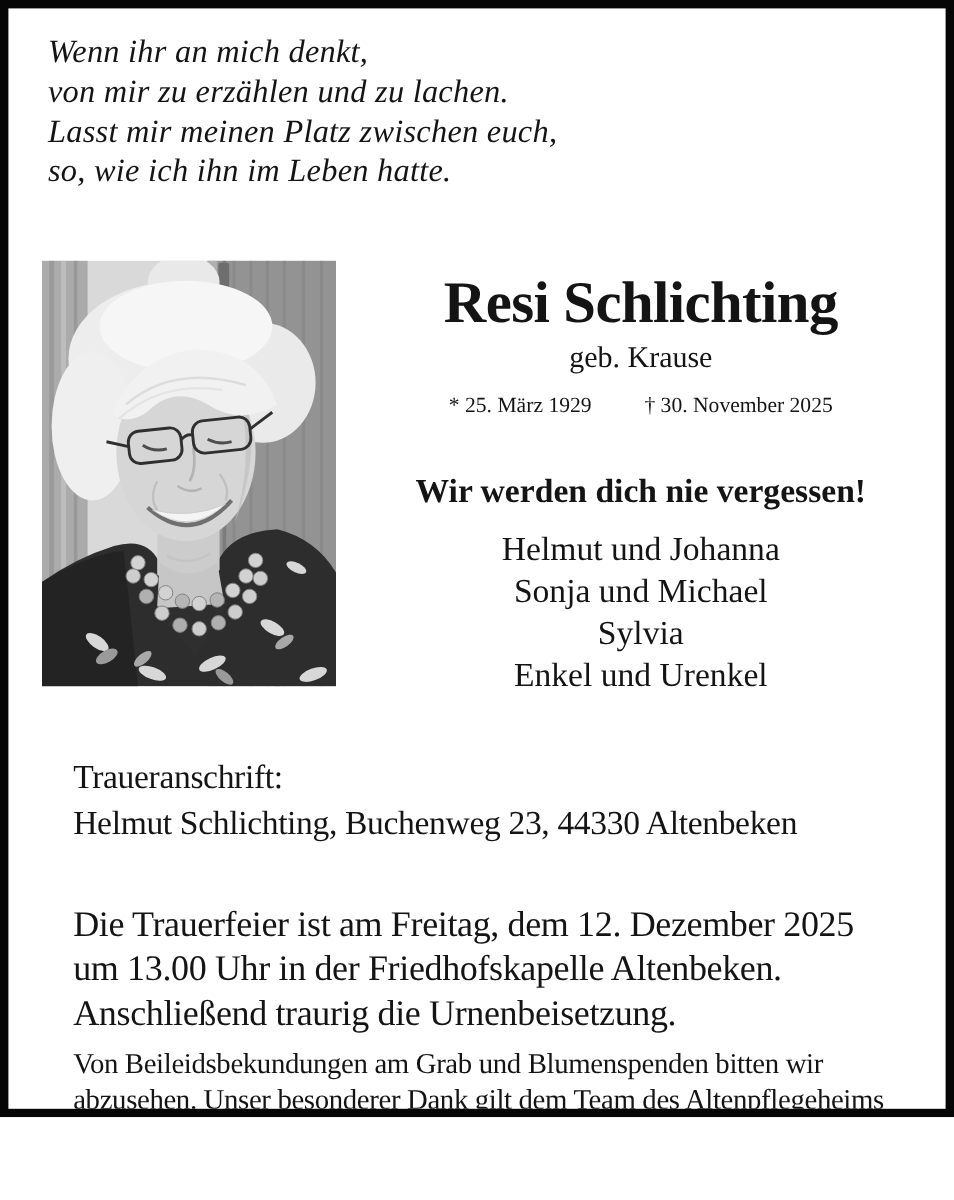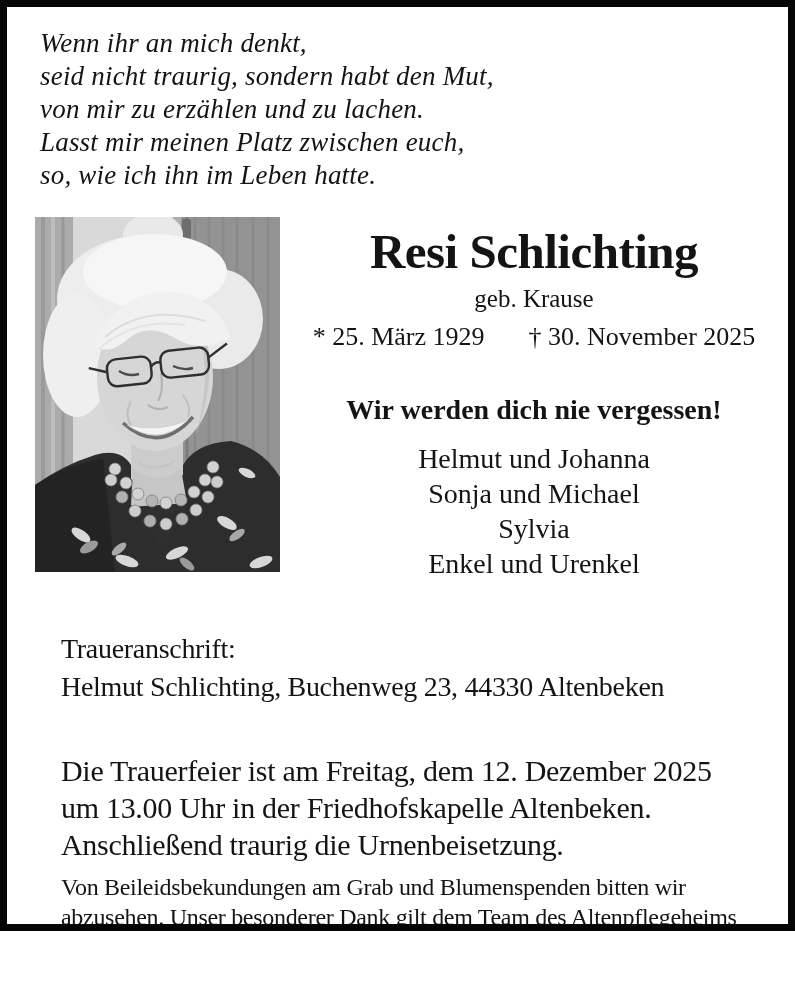--- a/index.html
+++ b/index.html
@@ -33,21 +33,21 @@
     position:absolute; left:278px; top:218px; width:498px;
     text-align:center;
   }
   .deceased-name {
     font-size:49px; font-weight:700; line-height:54px;
     letter-spacing:-0.5px;
   }
   .maiden-name { font-size:25px; line-height:30px; margin-top:5px; }
   .life-dates {
     margin-top:7px;
-    font-size:26px; line-height:32px;
+    font-size:18px; line-height:32px;
     display:flex; justify-content:center; gap:44px;
     white-space:nowrap;
   }
   .farewell {
     margin-top:41px;
     font-size:28px; font-weight:700; line-height:32px;
   }
   .mourners { margin-top:15px; font-size:28px; line-height:35px; }
   
   .block { position:absolute; left:33px; white-space:nowrap; letter-spacing:-0.3px;margin-left:21px; }
@@ -55,21 +55,20 @@
   .service { top:745px; font-size:30px; line-height:37px; }
   .note    { top:865px; font-size:24px; line-height:30px; }
 </style>
 </head>
 <body>
 
 <div class="page">
 
   <div class="poem">
     <div>Wenn ihr an mich denkt,</div>
-    <div>seid nicht traurig, sondern habt den Mut,</div>
     <div>von mir zu erzählen und zu lachen.</div>
     <div>Lasst mir meinen Platz zwischen euch,</div>
     <div>so, wie ich ihn im Leben hatte.</div>
   </div>
 
   <div class="photo" role="img" aria-label="Schwarz-weiß-Porträt einer älteren Dame mit weißem Haar, Brille, Lächeln und Perlenkette vor einer Holztür">
     <svg viewBox="0 0 245 355" xmlns="http://www.w3.org/2000/svg">
 
       <rect x="0" y="0" width="245" height="355" fill="#d9d9d9"></rect>
 

